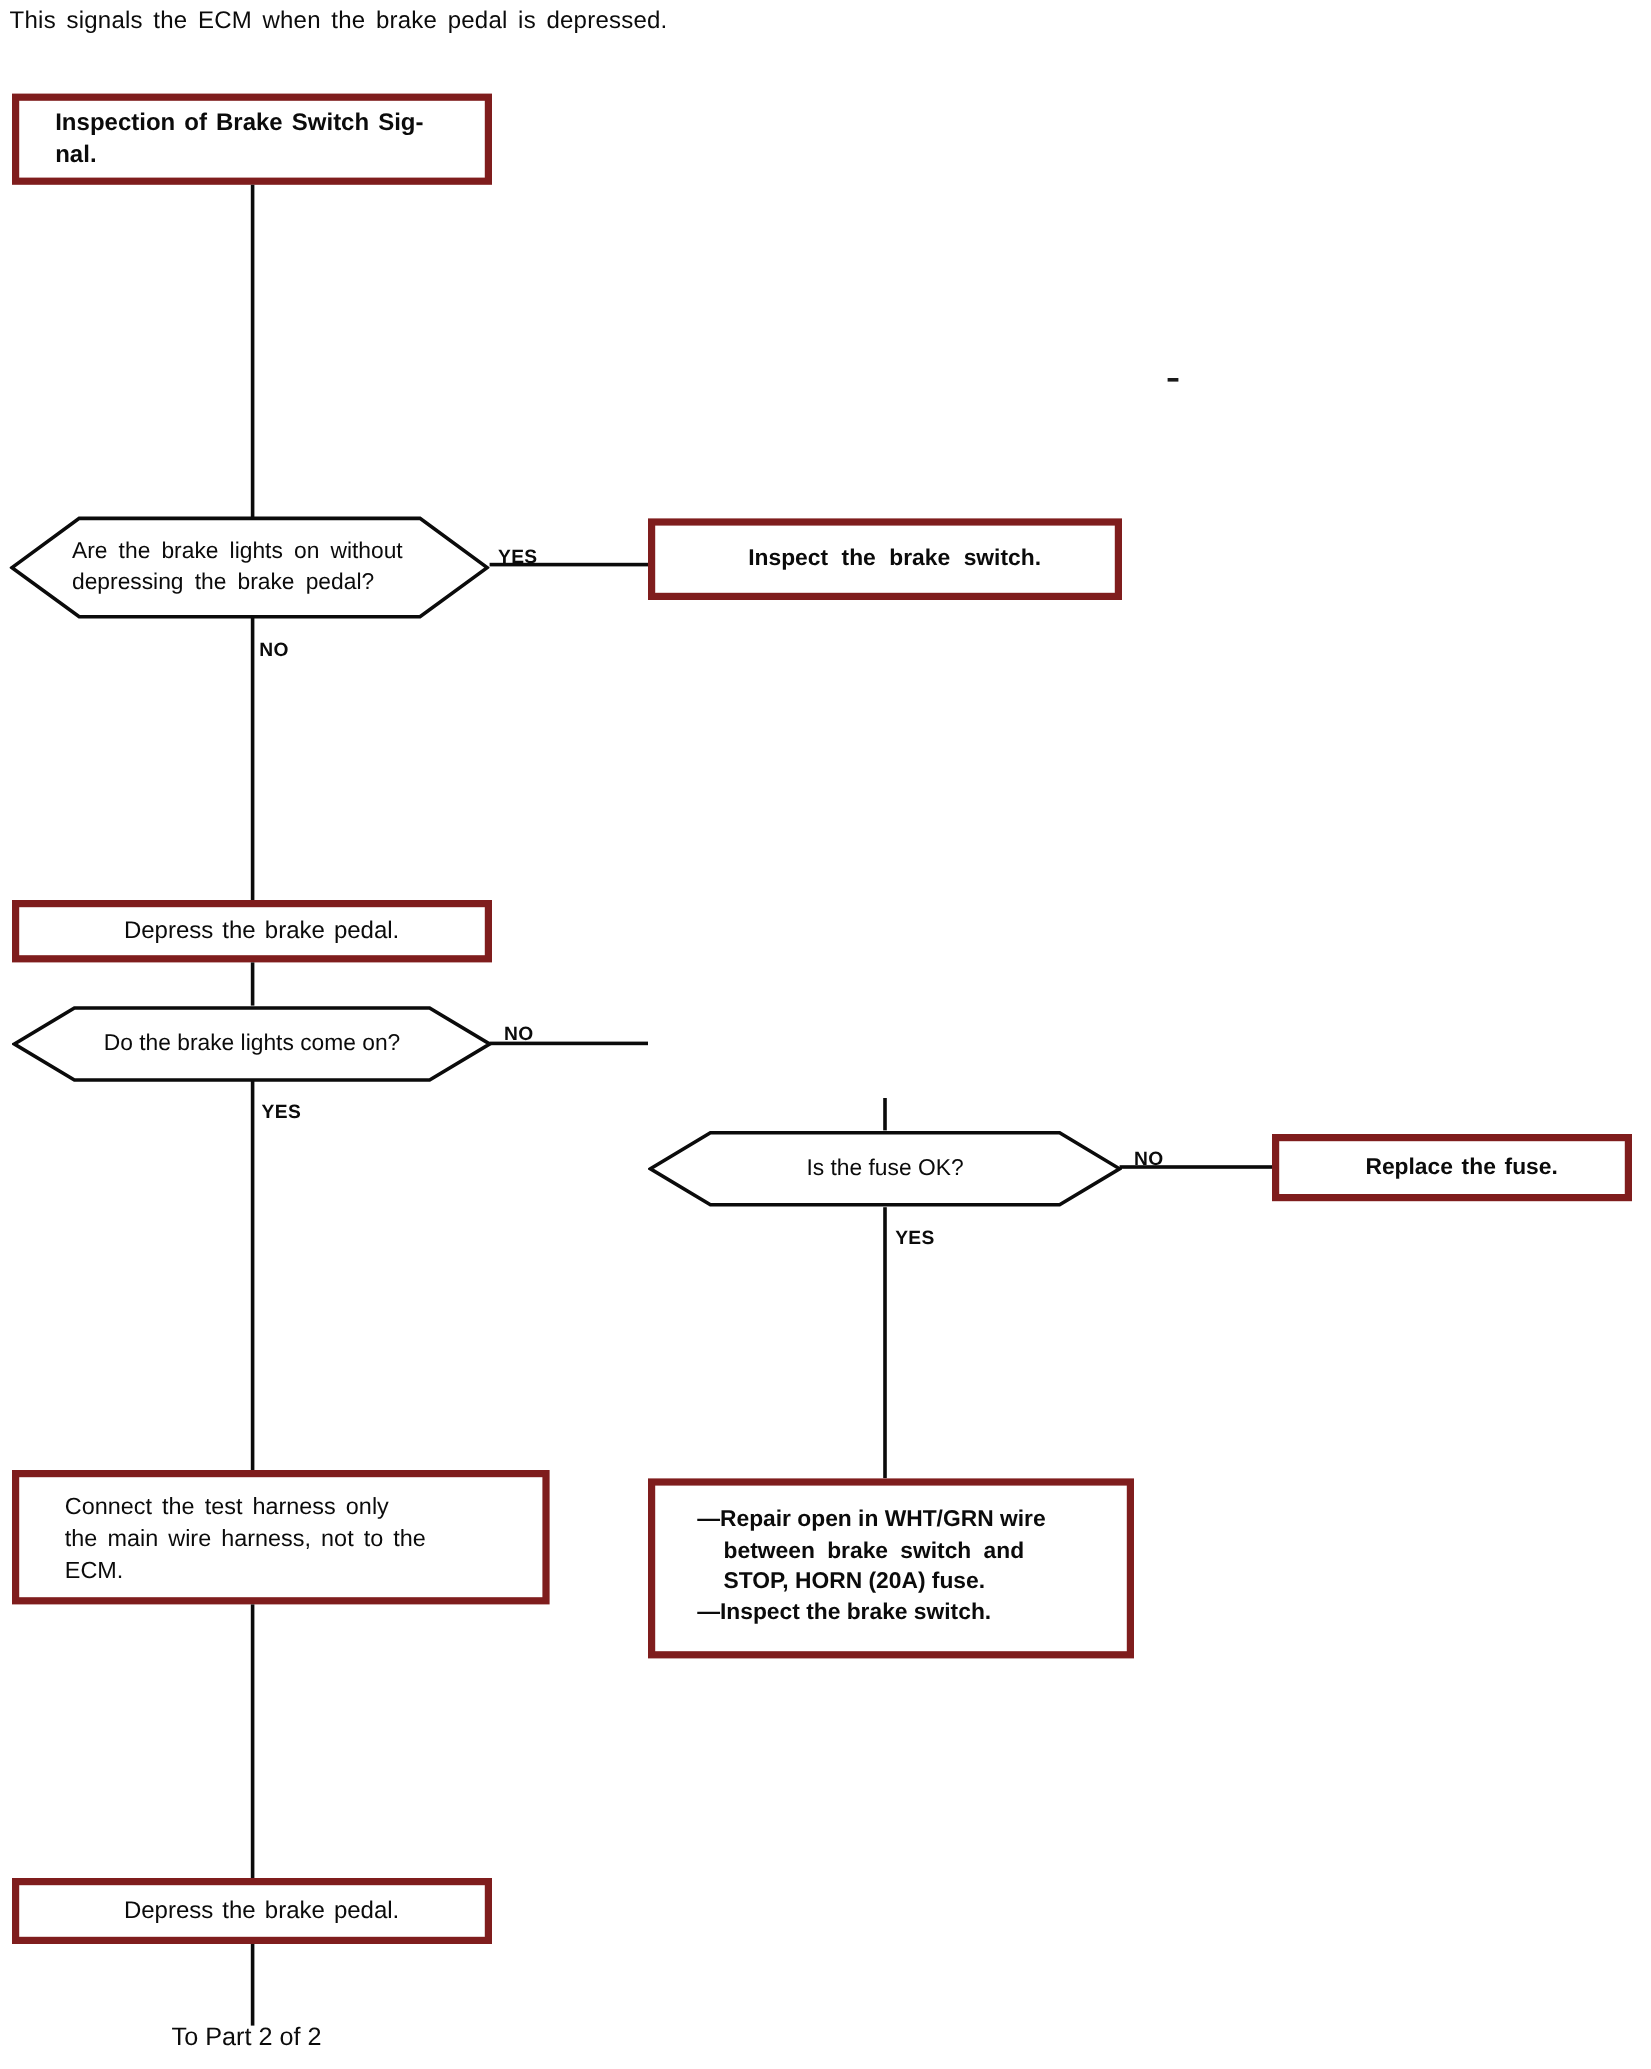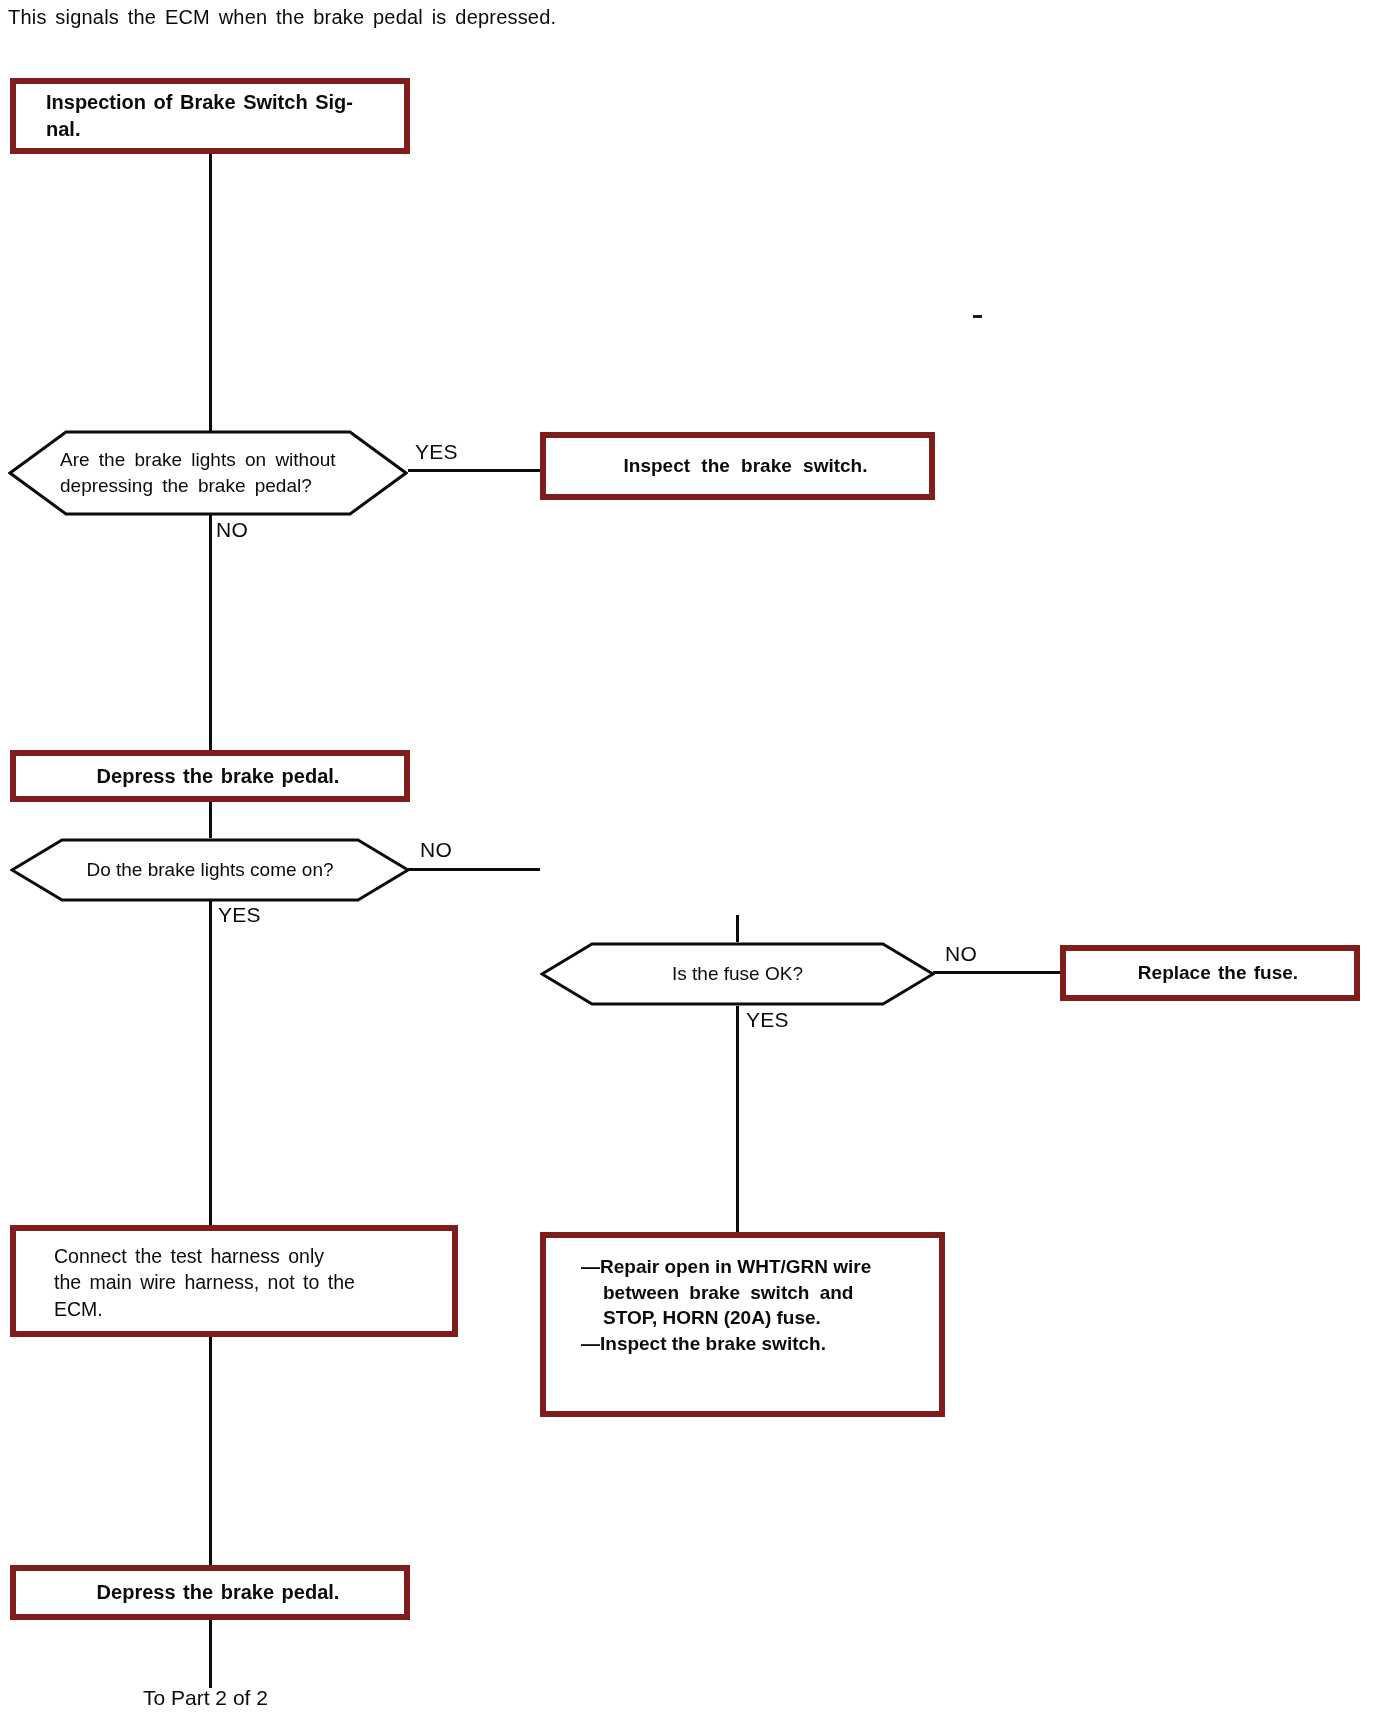--- a/index.html
+++ b/index.html
@@ -30,29 +30,29 @@
   .leftalign { display: flex; align-items: center; justify-content: flex-start; text-align: left; }
 
   .start-box   { left: 10px;  top: 78px;   width: 400px; height: 76px;  }
   .start-box .inner { padding-left: 30px; font-weight: bold; font-size: 20px; word-spacing: 2px; }
 
   .inspect-switch-box { left: 540px; top: 432px; width: 395px; height: 68px; }
   .inspect-switch-box .inner { font-weight: bold; word-spacing: 6px; }
 
   .depress1-box { left: 10px; top: 750px; width: 400px; height: 52px; }
   .depress2-box { left: 10px; top: 1565px; width: 400px; height: 55px; }
-  .depress1-box .inner, .depress2-box .inner { font-weight: bold; font-size: 20px; word-spacing: 2px; }
+  .depress1-box .inner, .depress2-box .inner { font-weight: normal; font-size: 20px; word-spacing: 2px; }
 
   .inspect-fuse-box { left: 540px; top: 845px; width: 395px; height: 70px; }
   .inspect-fuse-box .inner { font-weight: 500; }
 
   .replace-fuse-box { left: 1060px; top: 945px; width: 300px; height: 56px; }
   .replace-fuse-box .inner { font-weight: bold; word-spacing: 2px; }
 
-  .repair-box { left: 540px; top: 1232px; width: 405px; height: 185px; padding: 16px 10px 0 35px; font-weight: bold; }
+  .repair-box { left: 540px; top: 1232px; width: 405px; height: 150px; padding: 16px 10px 0 35px; font-weight: bold; }
   .repair-box .repair-line { white-space: pre; }
   .repair-box .indent { padding-left: 22px; }
   .repair-box .ws5 { word-spacing: 5px; }
 
   .connect-box { left: 10px; top: 1225px; width: 448px; height: 112px; padding: 12px 18px 0 38px; font-size: 19.5px; font-weight: 500; }
   .connect-box .inner { word-spacing: 3px; }
 
   .hex { position: absolute; }
   .hex svg { position: absolute; left: 0; top: 0; }
   .hex .inner {
@@ -62,21 +62,21 @@
   }
   .hex-q1 { left: 8px; top: 430px; width: 400px; height: 86px; }
   .hex-q1 .inner { padding: 0 42px 0 52px; text-align: left; word-spacing: 4px; font-weight: 500; }
   .hex-q2 { left: 10px; top: 838px; width: 400px; height: 64px; }
   .hex-q2 .inner { justify-content: center; text-align: center; font-weight: 400; }
   .hex-q3 { left: 540px; top: 942px; width: 395px; height: 64px; }
   .hex-q3 .inner { justify-content: center; text-align: center; font-weight: 500; }
 
   .line { position: absolute; background: #0b0b0b; }
 
-  .branch-label { position: absolute; font-size: 21px; font-weight: normal; letter-spacing: 0.3px; }
+  .branch-label { position: absolute; font-size: 16px; font-weight: bold; letter-spacing: 0.3px; margin-top: 16px; }
 
   .stray { position: absolute; left: 973px; top: 315px; width: 9px; height: 3px; background: #1a1a1a; }
 </style>
 </head>
 <body>
 
 <div class="canvas">
 
   <div class="txt intro">This signals the ECM when the brake pedal is depressed.</div>
 

